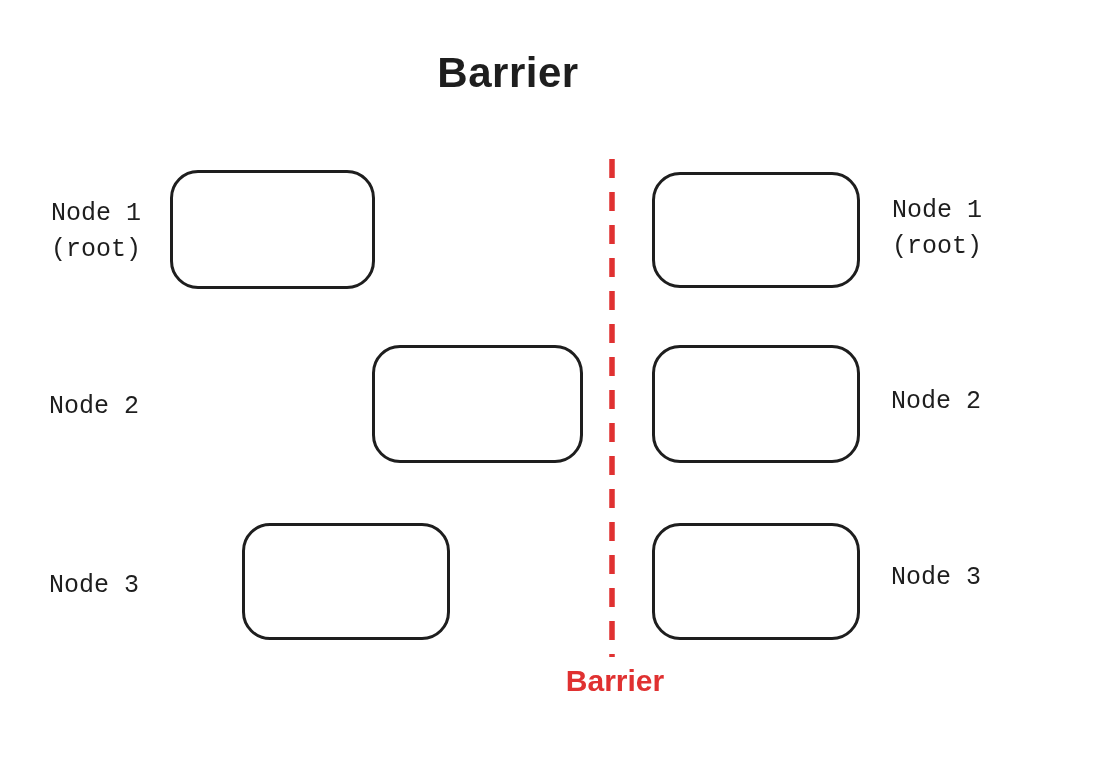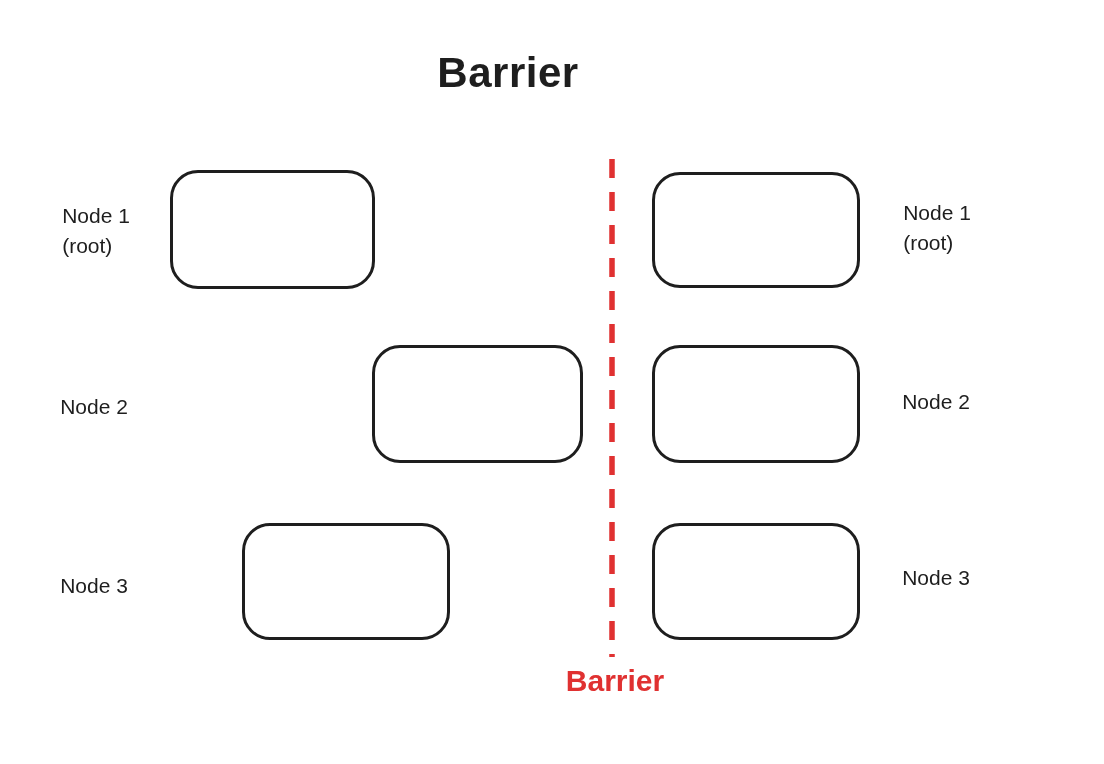--- a/index.html
+++ b/index.html
@@ -36,23 +36,24 @@
   .box-left-1  { left: 170px; top: 170px; width: 205px; height: 119px; }
   .box-left-2  { left: 372px; top: 345px; width: 211px; height: 118px; }
   .box-left-3  { left: 242px; top: 523px; width: 208px; height: 117px; }
   .box-right-1 { left: 652px; top: 172px; width: 208px; height: 116px; }
   .box-right-2 { left: 652px; top: 345px; width: 208px; height: 118px; }
   .box-right-3 { left: 652px; top: 523px; width: 208px; height: 117px; }
   .node-label {
     position: absolute;
     transform: translate(-50%, -50%);
     text-align: left;
-    font-size: 21px;
+    font-size: 25px;
     line-height: 1.42;
     white-space: nowrap;
+    font-family: Liberation Mono, monospace;
   }
   .label-left-1  { left: 96px;  top: 231px; }
   .label-left-2  { left: 94px;  top: 407px; }
   .label-left-3  { left: 94px;  top: 586px; }
   .label-right-1 { left: 937px; top: 228px; }
   .label-right-2 { left: 936px; top: 402px; }
   .label-right-3 { left: 936px; top: 578px; }
   .barrier-line {
     position: absolute;
     left: 608px;

